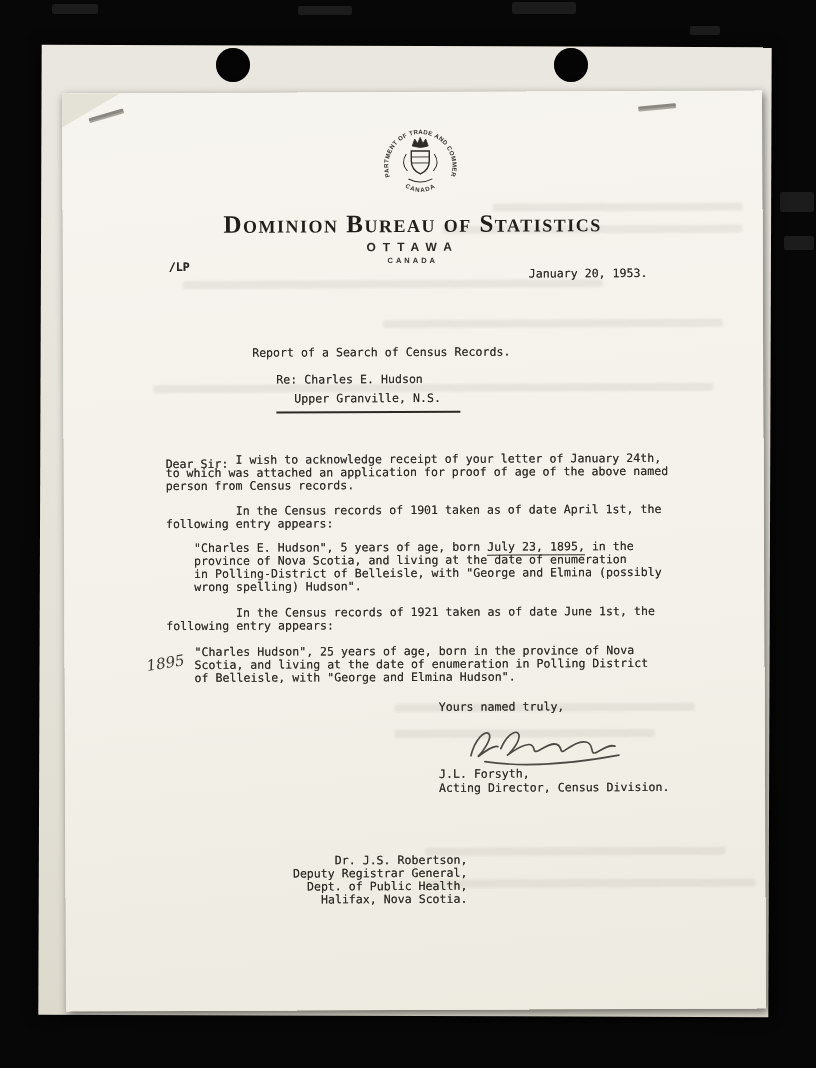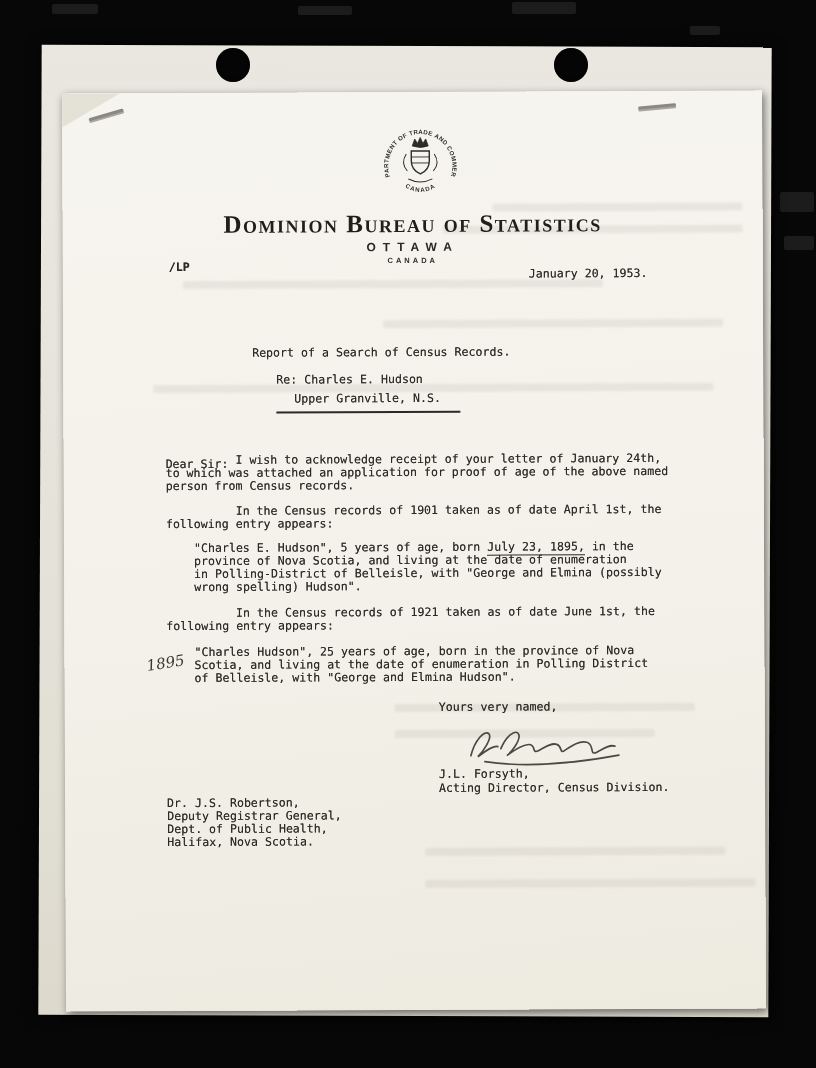--- a/index.html
+++ b/index.html
@@ -127,32 +127,32 @@
     </div>
 
     <div class="typed ml" style="left:102px;top:514px;width:530px;">          In the Census records of 1921 taken as of date June 1st, the
 following entry appears:</div>
 
     <div class="typed ml" style="left:130px;top:553px;width:500px;">"Charles Hudson", 25 years of age, born in the province of Nova
 Scotia, and living at the date of enumeration in Polling District
 of Belleisle, with "George and Elmina Hudson".</div>
     <div class="margin-note" style="left:82px;top:561px;">1895</div>
 
-    <div class="typed" style="left:374px;top:609px;">Yours very named,</div>
+    <div class="typed" style="left:374px;top:609px;">Yours named truly,</div>
 
     <svg class="signature-svg" style="left:398px;top:630px;" width="170" height="52" viewBox="0 0 170 52">
       <g stroke="#35332e" stroke-width="1.7" fill="none" stroke-linecap="round" opacity="0.88">
         <path d="M8,34 C12,18 22,8 26,12 C30,16 20,30 15,35 C23,29 31,23 35,25"></path>
         <path d="M38,27 C44,13 54,7 56,13 C58,19 48,31 44,34 C52,28 60,23 66,23 C74,23 68,33 76,29 C82,26 88,21 94,23 C100,25 96,33 102,29 C108,25 116,19 124,21 C132,23 126,35 134,31 C140,28 146,23 152,25"></path>
         <path d="M22,40 C62,46 112,42 156,34"></path>
       </g>
     </svg>
 
     <div class="typed" style="left:374px;top:676px;">J.L. Forsyth,</div>
     <div class="typed" style="left:374px;top:690px;">Acting Director, Census Division.</div>
 
-    <div class="typed ml" style="left:102px;top:704px;width:300px;">Dr. J.S. Robertson,
+    <div class="typed ml" style="left:102px;top:762px;width:300px;text-align:right;">Dr. J.S. Robertson,
 Deputy Registrar General,
 Dept. of Public Health,
 Halifax, Nova Scotia.</div>
   </div>
 
 </div>
 
 </body></html>

